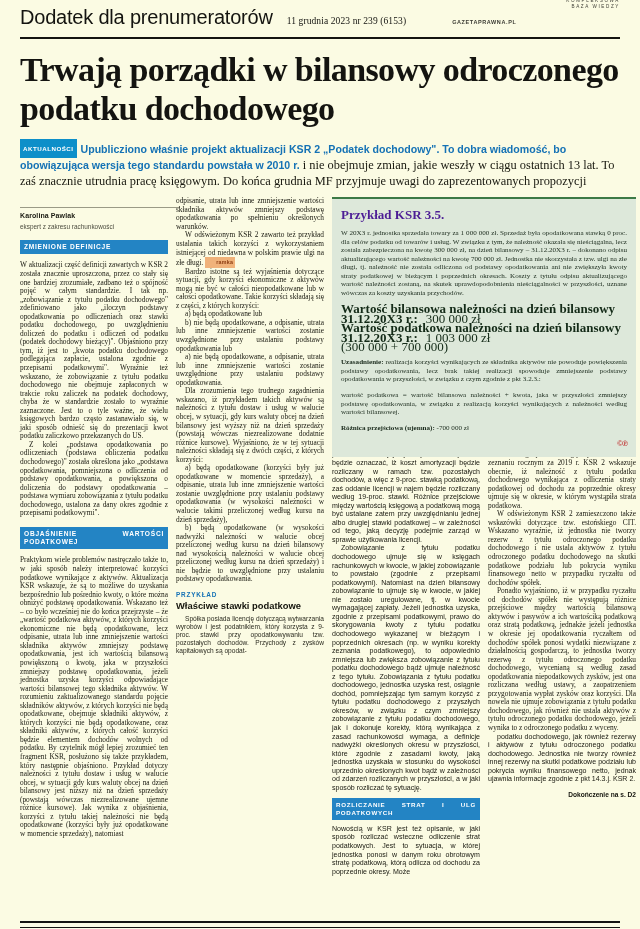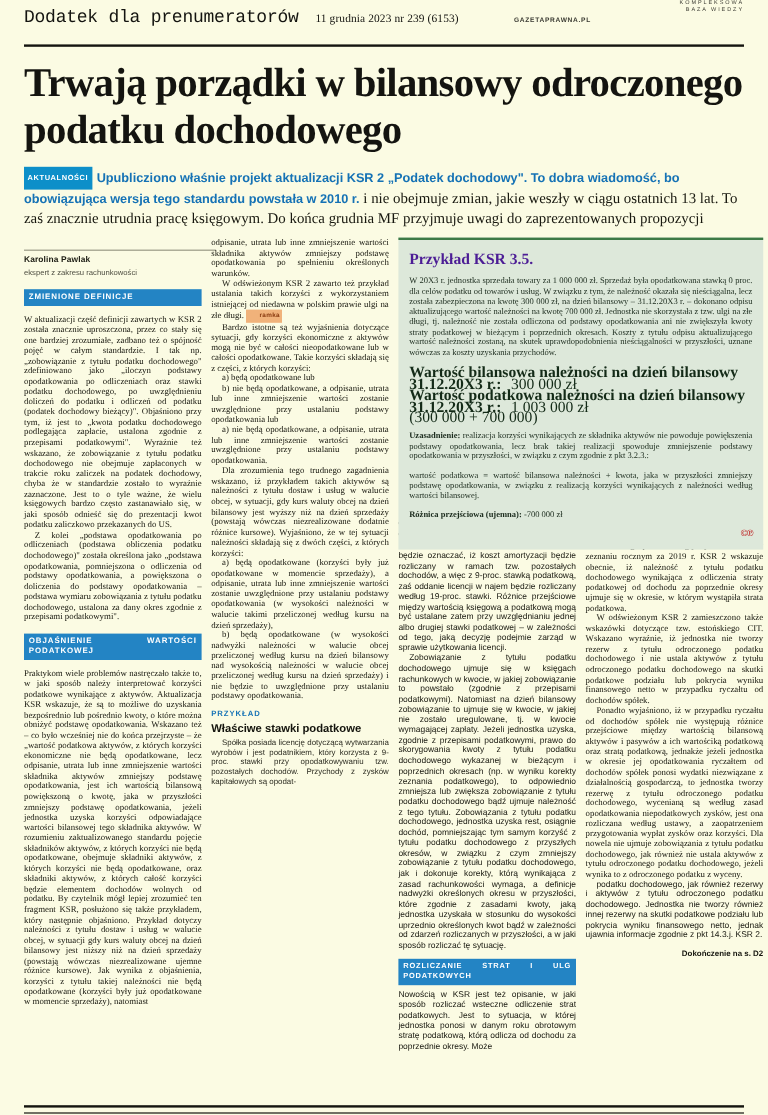--- a/index.html
+++ b/index.html
@@ -25,22 +25,22 @@
   }
   .title-main{
     font-family:"Liberation Serif", serif;
     font-weight:bold;font-size:45px;line-height:47px;letter-spacing:-1.2px;color:#141410;
     white-space:nowrap;
   }
   .subbar{
     display:flex;align-items:baseline;margin-top:6px;position:relative;height:26px;
   }
   .subtitle{
-    font-family:Liberation Mono, monospace;
-    font-size:15px;font-weight:normal;color:#141410;letter-spacing:-0.2px;
+    font-family:Liberation Sans, sans-serif;
+    font-size:20px;font-weight:normal;color:#141410;letter-spacing:-0.2px;
   }
   .issue{
     font-family:"Liberation Serif", serif;
     font-size:9.5px;color:#141410;margin-left:14px;letter-spacing:0.1px;
   }
   .sitebrand{
     font-family:"Liberation Sans", sans-serif;
     font-size:5.5px;font-weight:bold;color:#3a3a32;letter-spacing:0.6px;margin-left:46px;
   }
   .infor-block{

